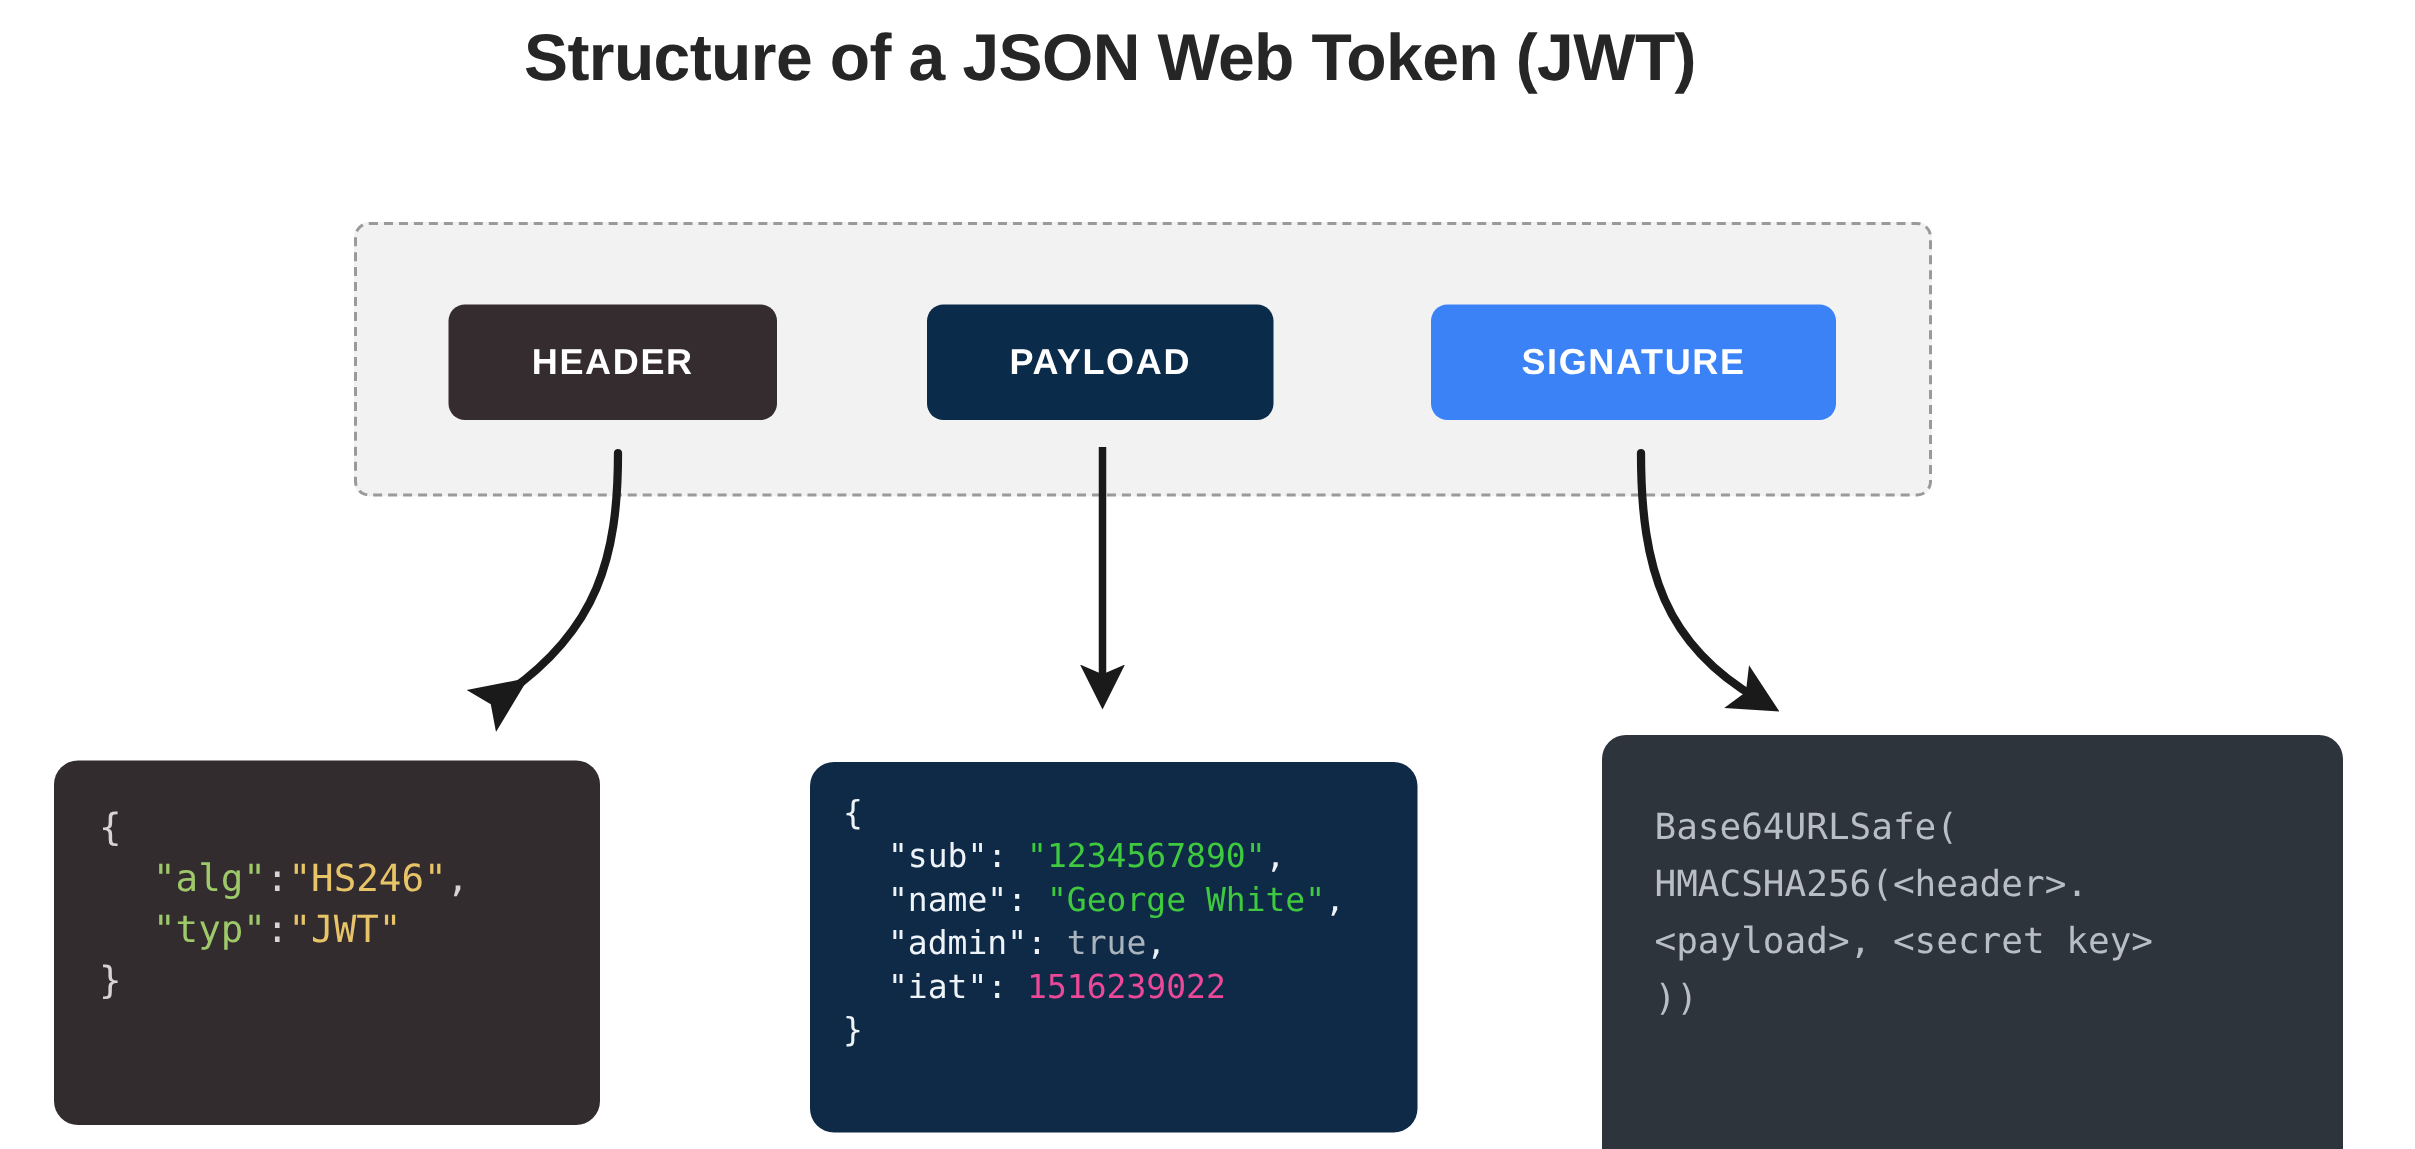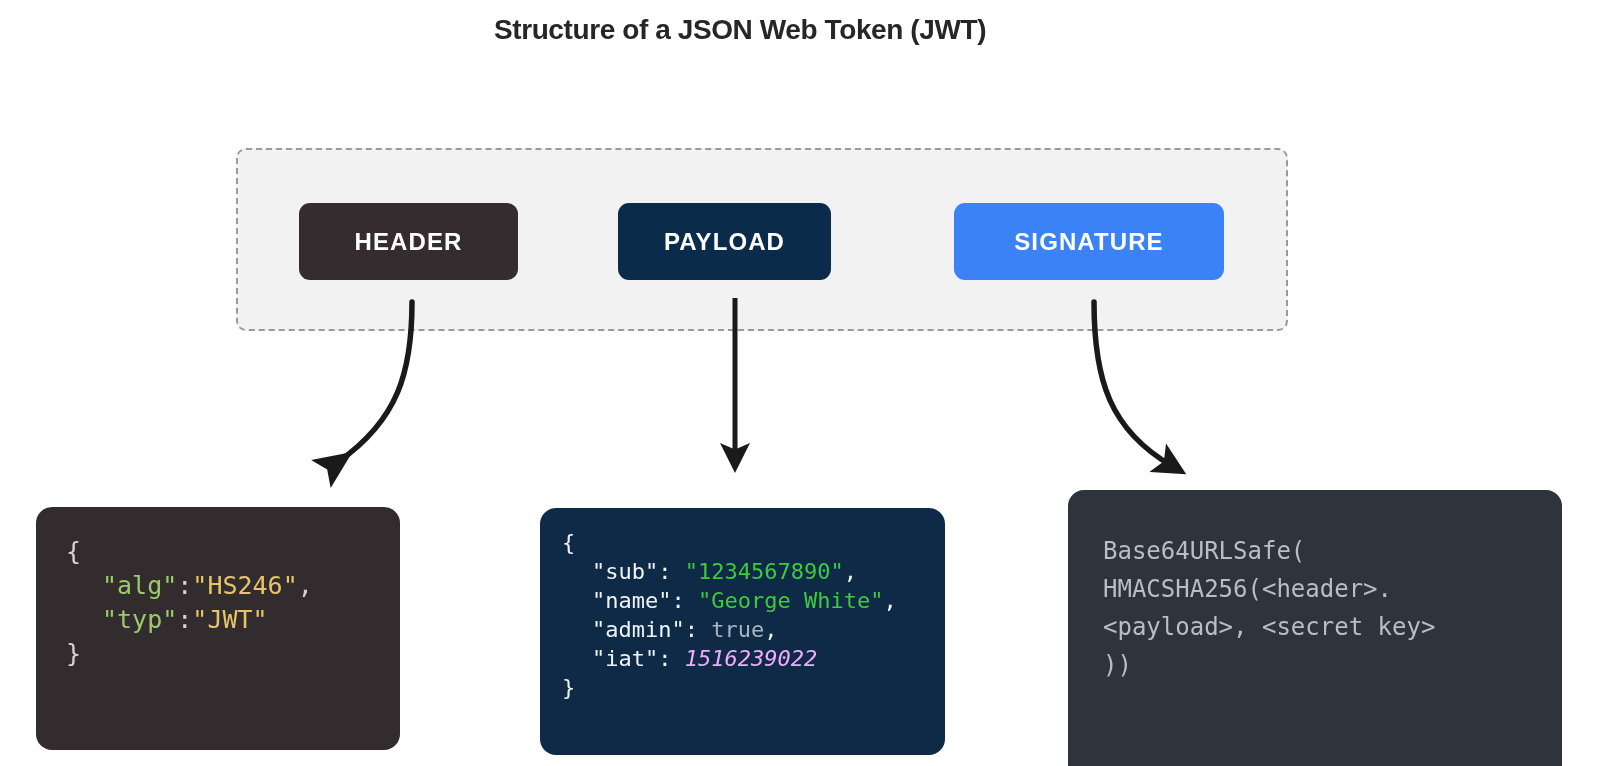--- a/index.html
+++ b/index.html
@@ -16,21 +16,21 @@
     -webkit-font-smoothing: antialiased;
   }
 
   
   #diagram-title {
     position: absolute;
     left: 0;
     top: 14px;
     width: 1480px;
     text-align: center;
-    font-size: 28px;
+    font-size: 44px;
     font-weight: bold;
     letter-spacing: -0.4px;
     color: #262626;
     font-family: "Liberation Sans", sans-serif;
     white-space: nowrap;
   }
 
   
   #token-group {
     position: absolute;
@@ -61,21 +61,21 @@
   #pill-header {
     left: 299px;
     top: 203px;
     width: 219px;
     background: #342C2F;
     justify-content: center;
   }
   #pill-payload {
     left: 618px;
     top: 203px;
-    width: 213px;
+    width: 231px;
     background: #0B2B4B;
   }
   #pill-signature {
     left: 954px;
     top: 203px;
     width: 270px;
     background: #3b82f6;
   }
 
   
@@ -131,21 +131,21 @@
     line-height: 38px;
   }
 
   
   .t-punc   { color: #d8d3d4; }
   .t-key-g  { color: #9ec96a; }
   .t-val-y  { color: #e8c468; }
   .t-key-w  { color: #eef3f8; }
   .t-str-g  { color: #3FC93F; }
   .t-bool   { color: #aab4bd; margin-top: 28px; }
-  .t-num-p  { color: #f0abfc; font-style: italic; }
+  .t-num-p  { color: #ec4899; }
 </style>
 </head>
 <body>
 
 <div id="diagram-title">Structure of a JSON Web Token (JWT)</div>
 
 <div id="token-group"></div>
 
 <div class="part-pill" id="pill-header">
   <span>HEADER</span>

